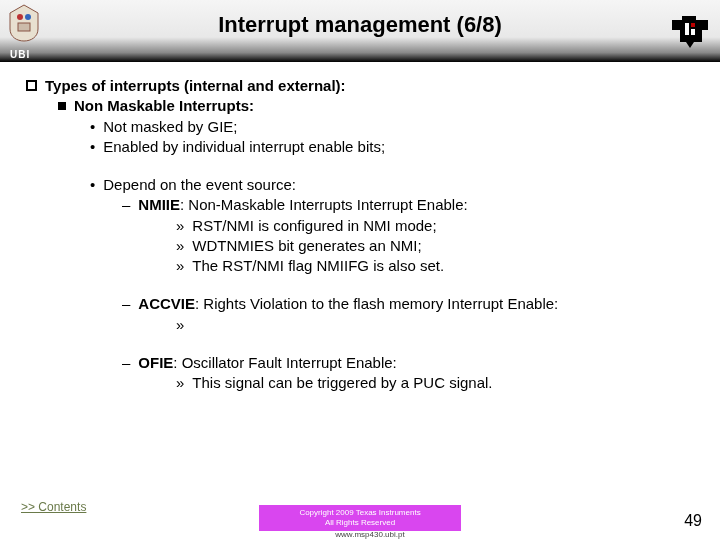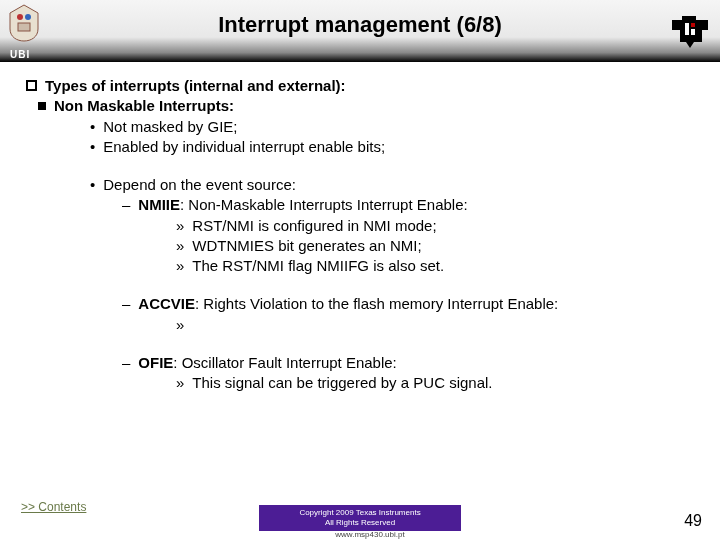--- a/index.html
+++ b/index.html
@@ -52,21 +52,21 @@
     font-size: 10px;
     font-weight: bold;
     letter-spacing: 1px;
   }
   .content {
     padding: 14px 26px 0 26px;
     font-size: 15px;
     line-height: 1.35;
   }
   .lv1 { margin-left: 0; }
-  .lv2 { margin-left: 12px; }
+  .lv2 { margin-left: 32px; }
   .lv3 { margin-left: 64px; }
   .lv4 { margin-left: 96px; }
   .lv6 { margin-left: 150px; }
   .row { display: flex; align-items: flex-start; }
   .bullet-sq { display:inline-block; width:11px; height:11px; border:2px solid #000; margin-right:8px; margin-top:4px; flex-shrink:0; }
   .bullet-sm { display:inline-block; width:8px; height:8px; background:#000; margin-right:8px; margin-top:6px; flex-shrink:0; }
   .bullet-dot { display:inline-block; margin-right:8px; flex-shrink:0; }
   .bullet-dash { display:inline-block; margin-right:8px; flex-shrink:0; }
   .bullet-raquo { display:inline-block; margin-right:8px; flex-shrink:0; }
   .bold { font-weight: bold; }
@@ -84,21 +84,21 @@
     position: absolute;
     bottom: 0;
     left: 0;
     right: 0;
     height: 44px;
     display: flex;
     align-items: center;
     justify-content: center;
   }
   .footer-bar {
-    background: #4c1d95;
+    background: #d946ef;
     color: #fff;
     font-size: 8px;
     text-align: center;
     padding: 3px 40px;
     line-height: 1.25;
   }
   .footer-url {
     position: absolute;
     width:100%;
     text-align:center;

